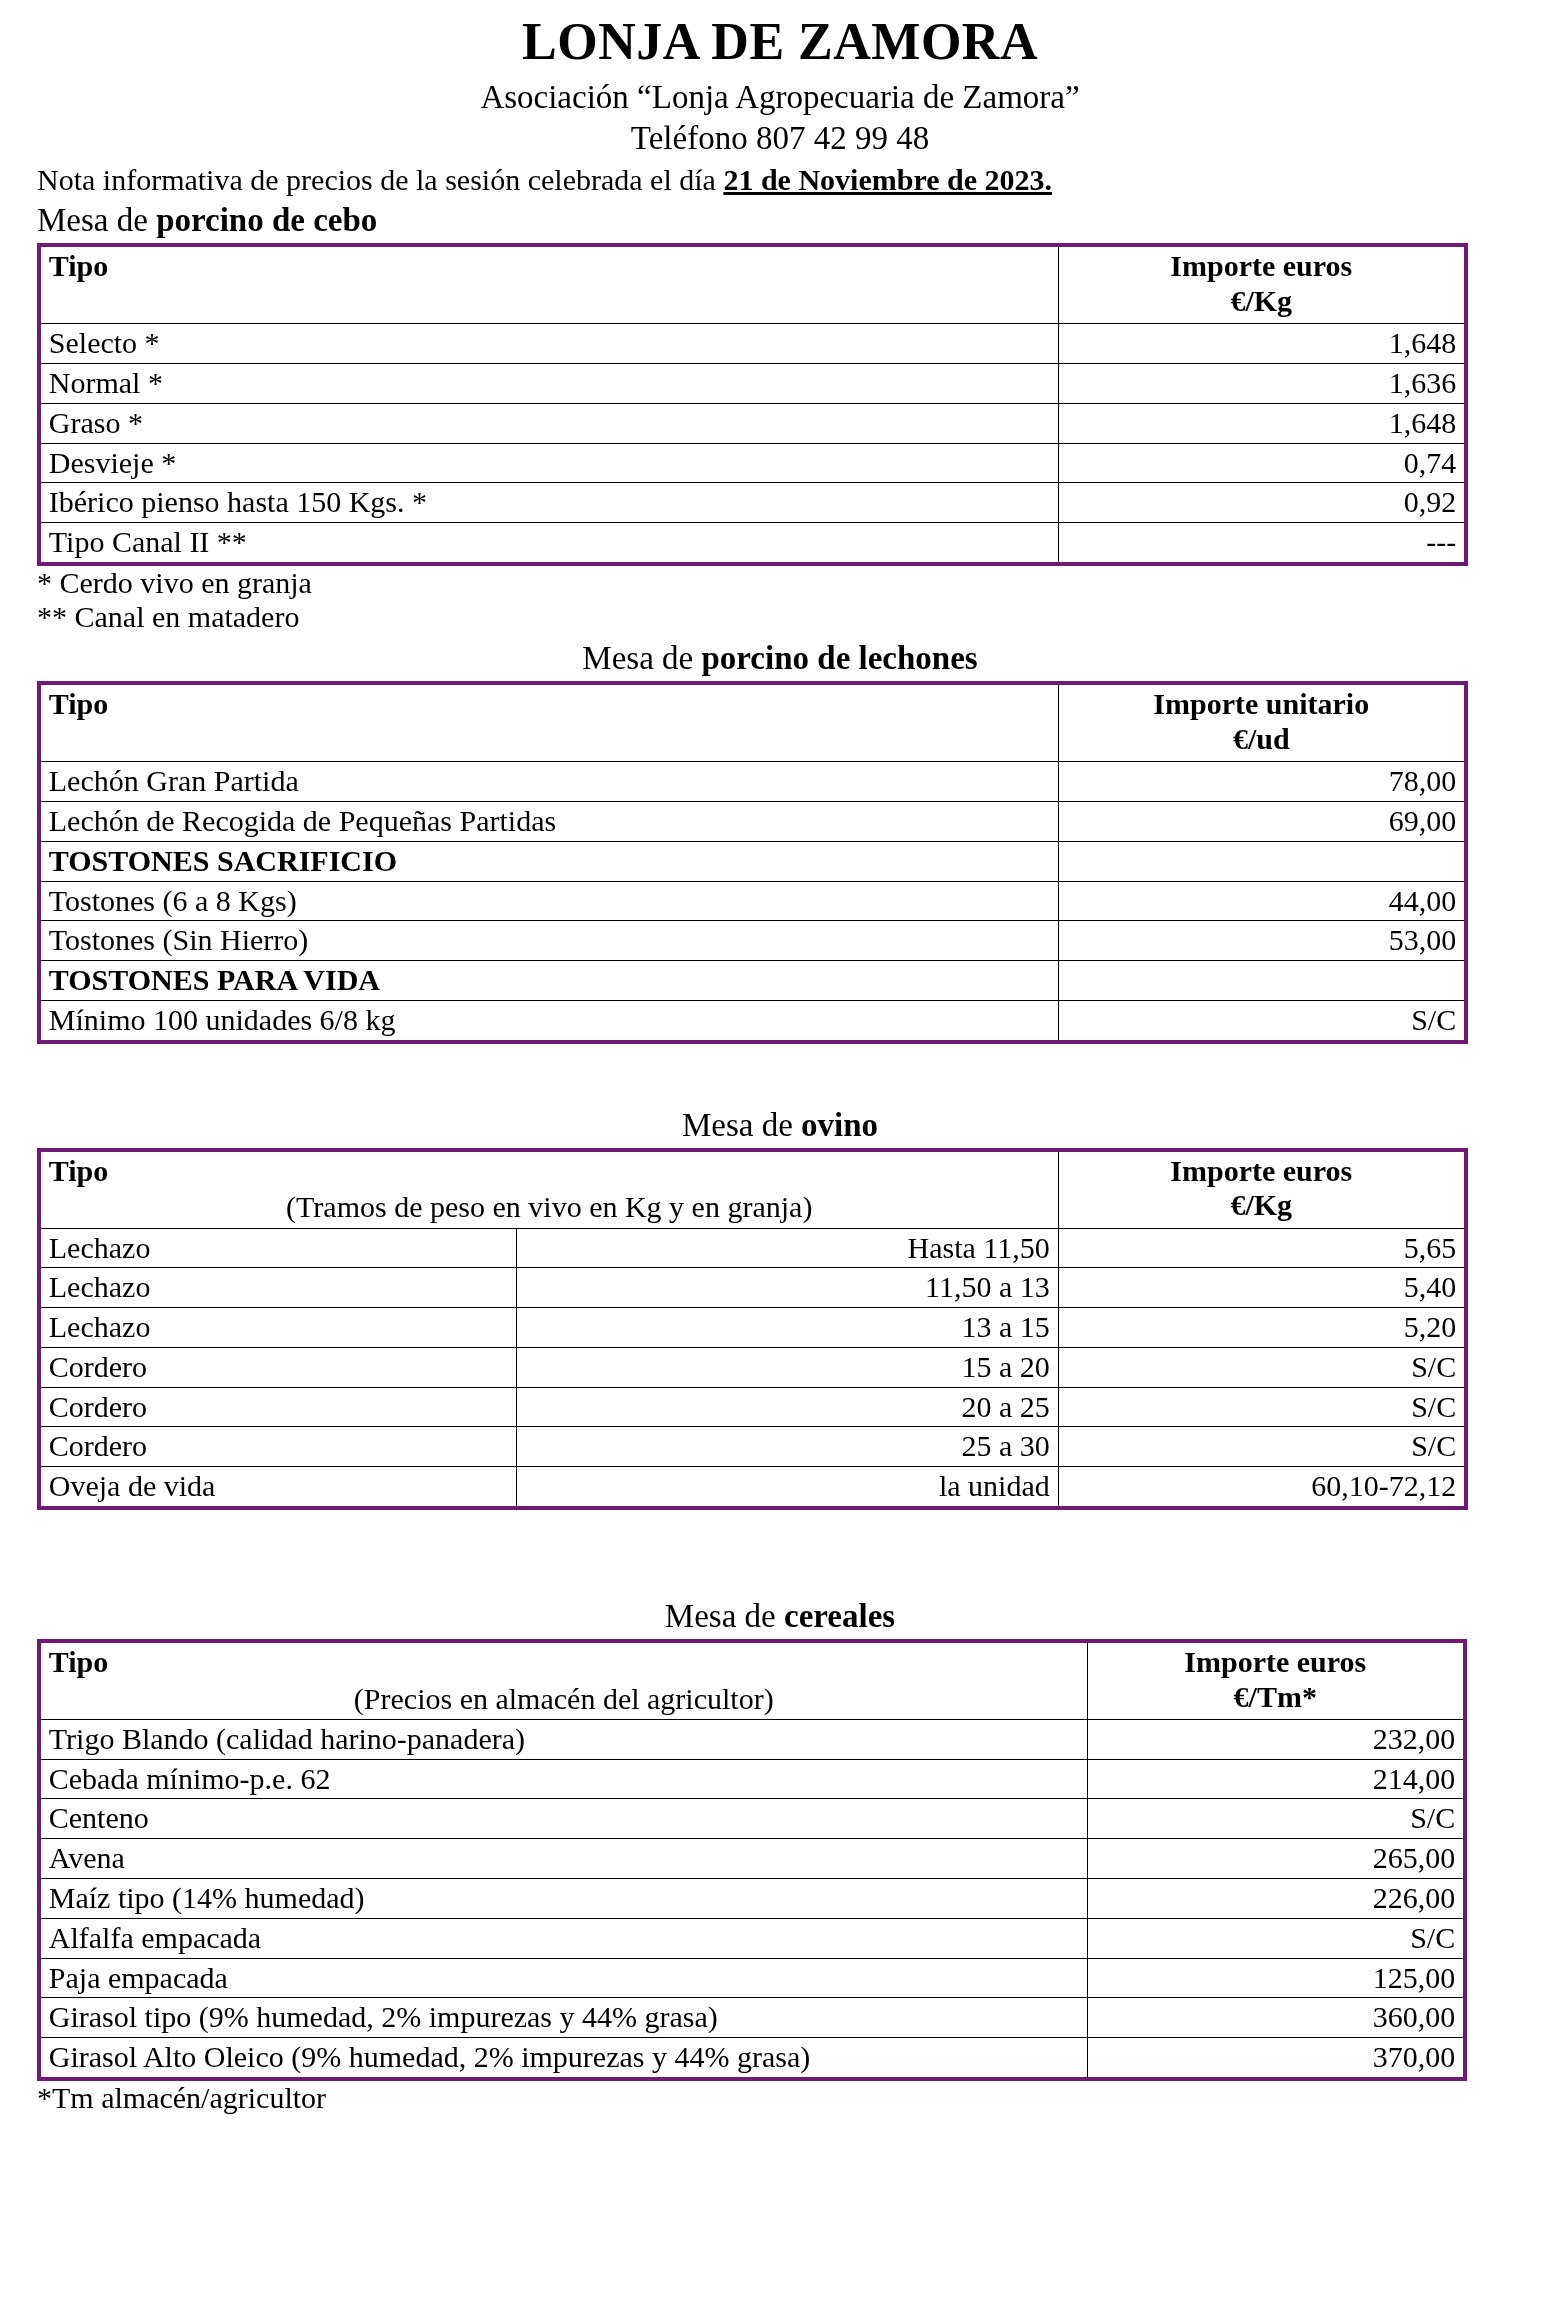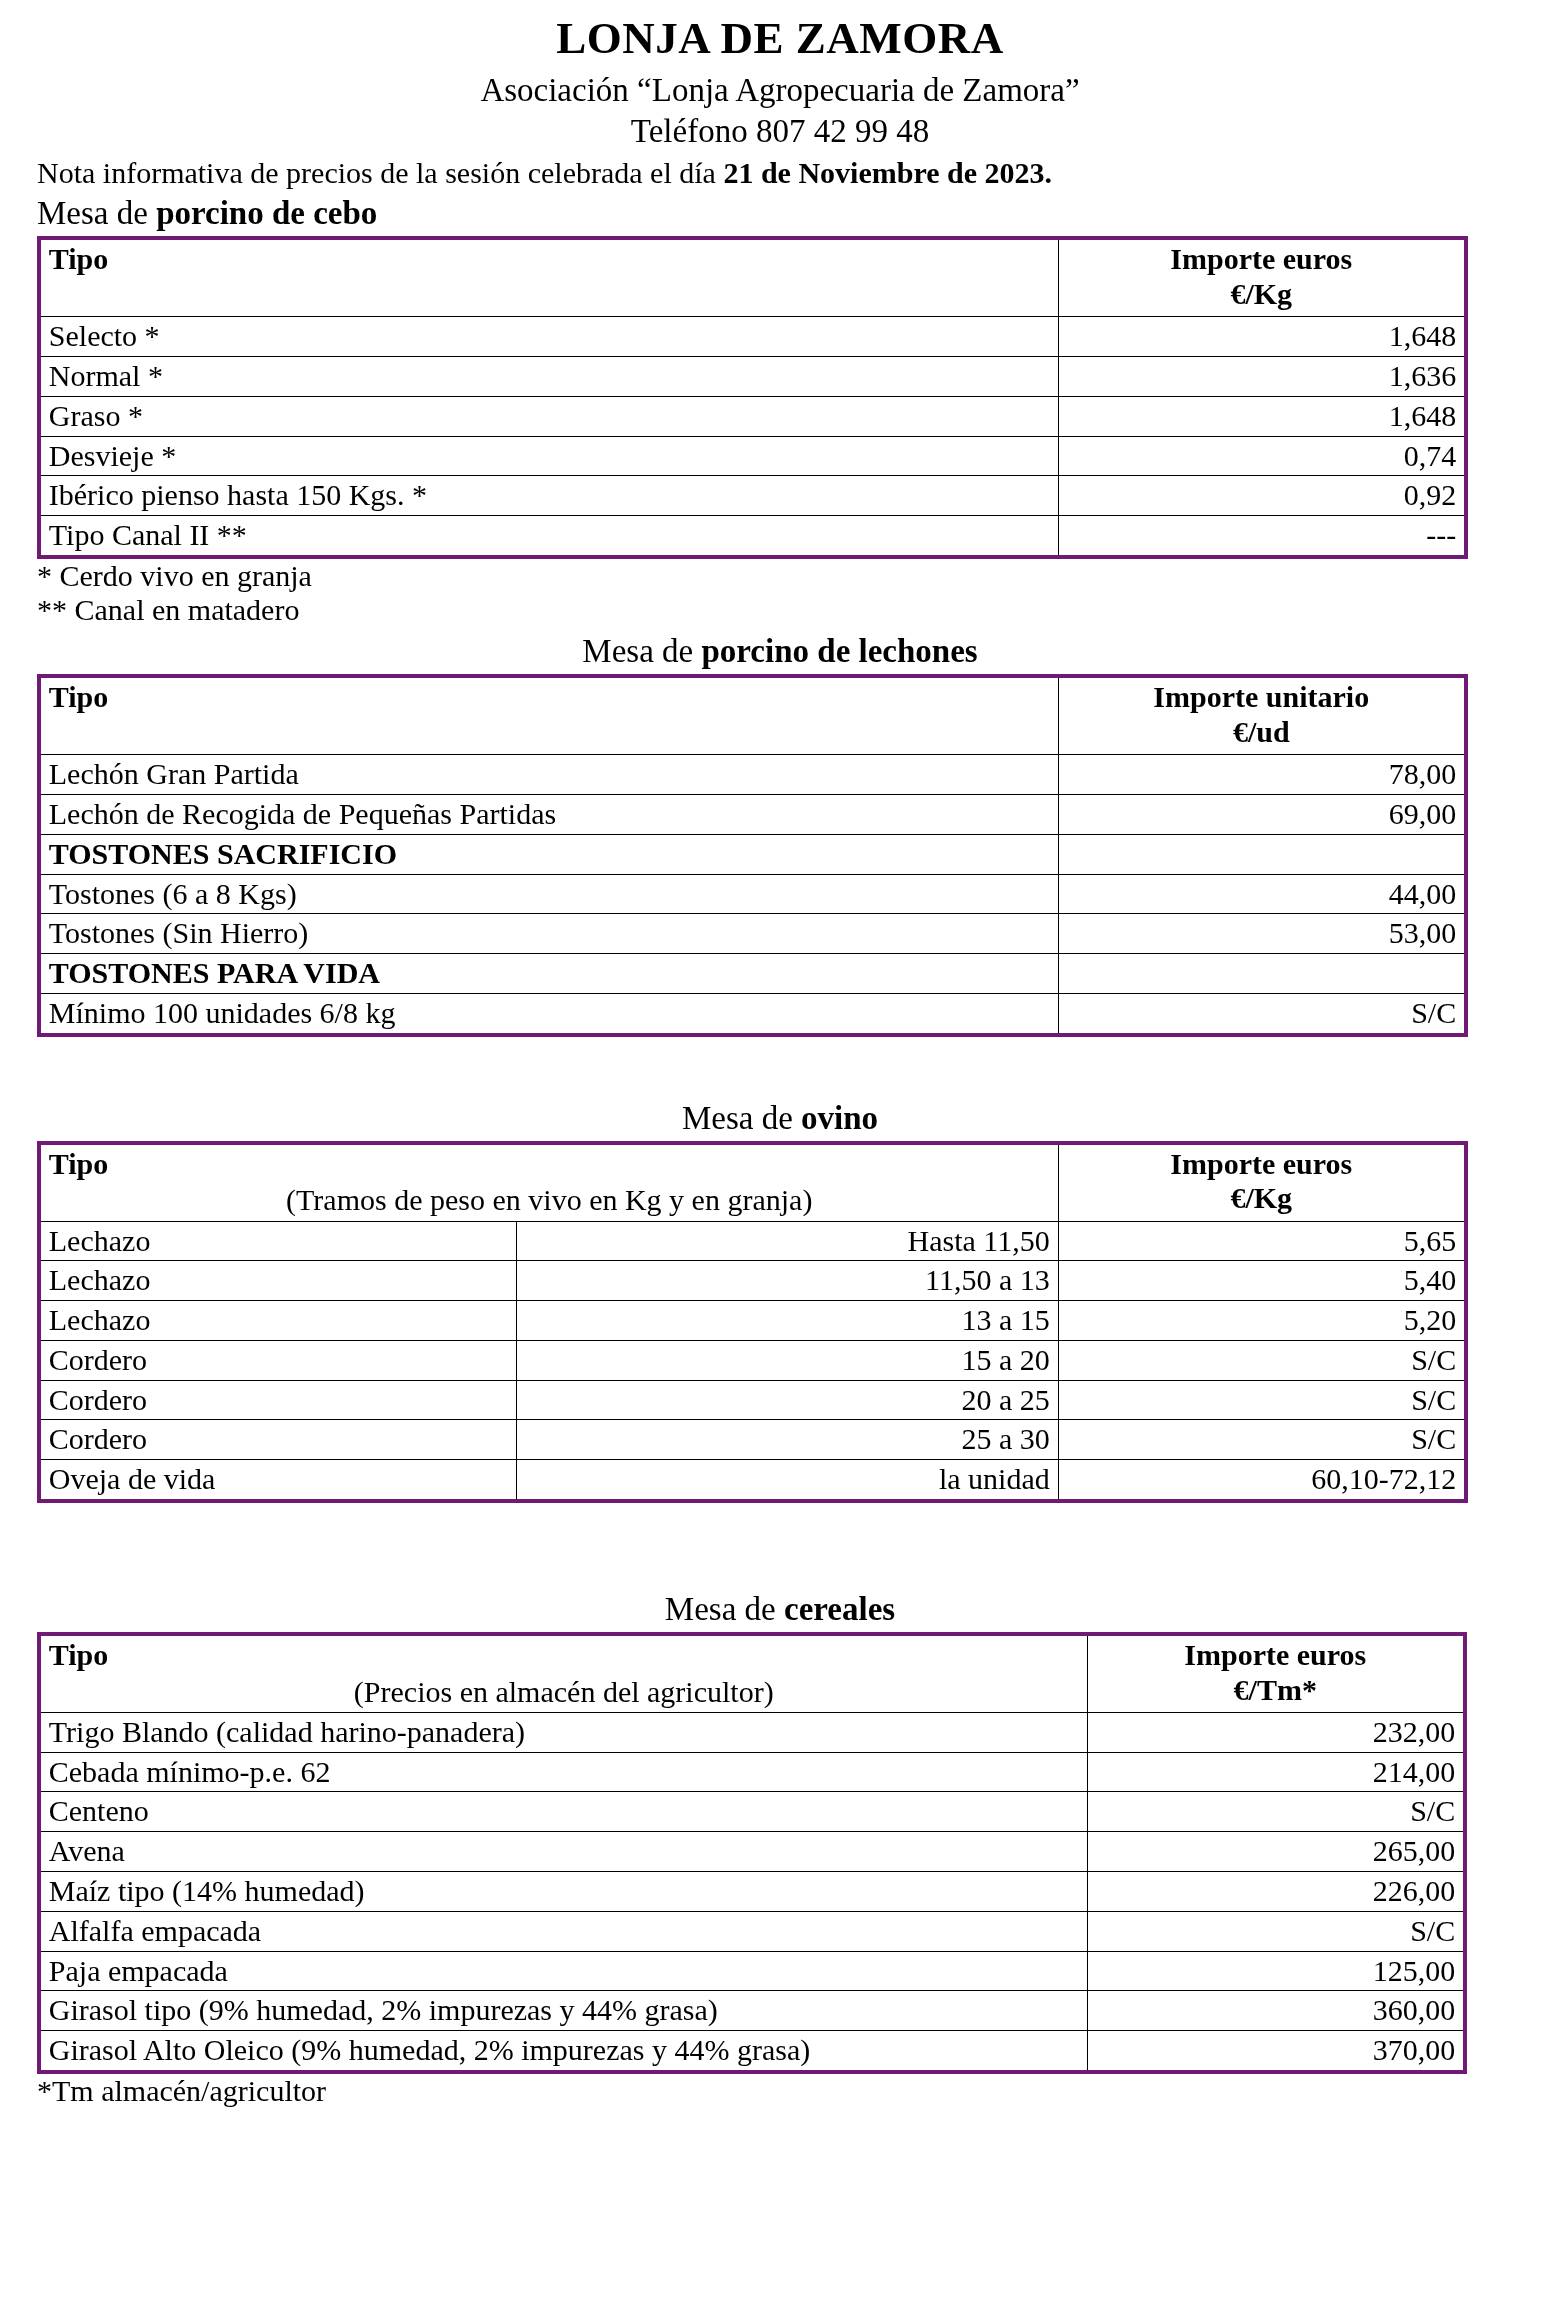--- a/index.html
+++ b/index.html
@@ -19,21 +19,21 @@
     width: 1560px;
     height: 2322px;
     box-sizing: border-box;
     padding: 0;
     overflow: hidden;
   }
 
   
   .doc-title {
     text-align: center;
-    font-size: 45px;
+    font-size: 52px;
     font-weight: bold;
     line-height: 1.0;
     letter-spacing: 0.5px;
     margin: 15.6px 0 0 0;
     padding: 0;
   }
   .doc-subtitle {
     text-align: center;
     font-size: 33px;
     line-height: 1.12;
@@ -47,20 +47,21 @@
   }
   .doc-note {
     text-align: left;
     font-size: 30px;
     line-height: 1.12;
     margin: 5.9px 0 0 0;
     padding-left: 37px;
   }
   .doc-note .note-date {
     font-weight: bold;
+    text-decoration: underline;
   }
 
   
   .section-caption {
     font-size: 33px;
     line-height: 1.12;
     margin: 5.9px 0 3.9px 0;
     padding: 0;
   }
   .section-caption.left {

